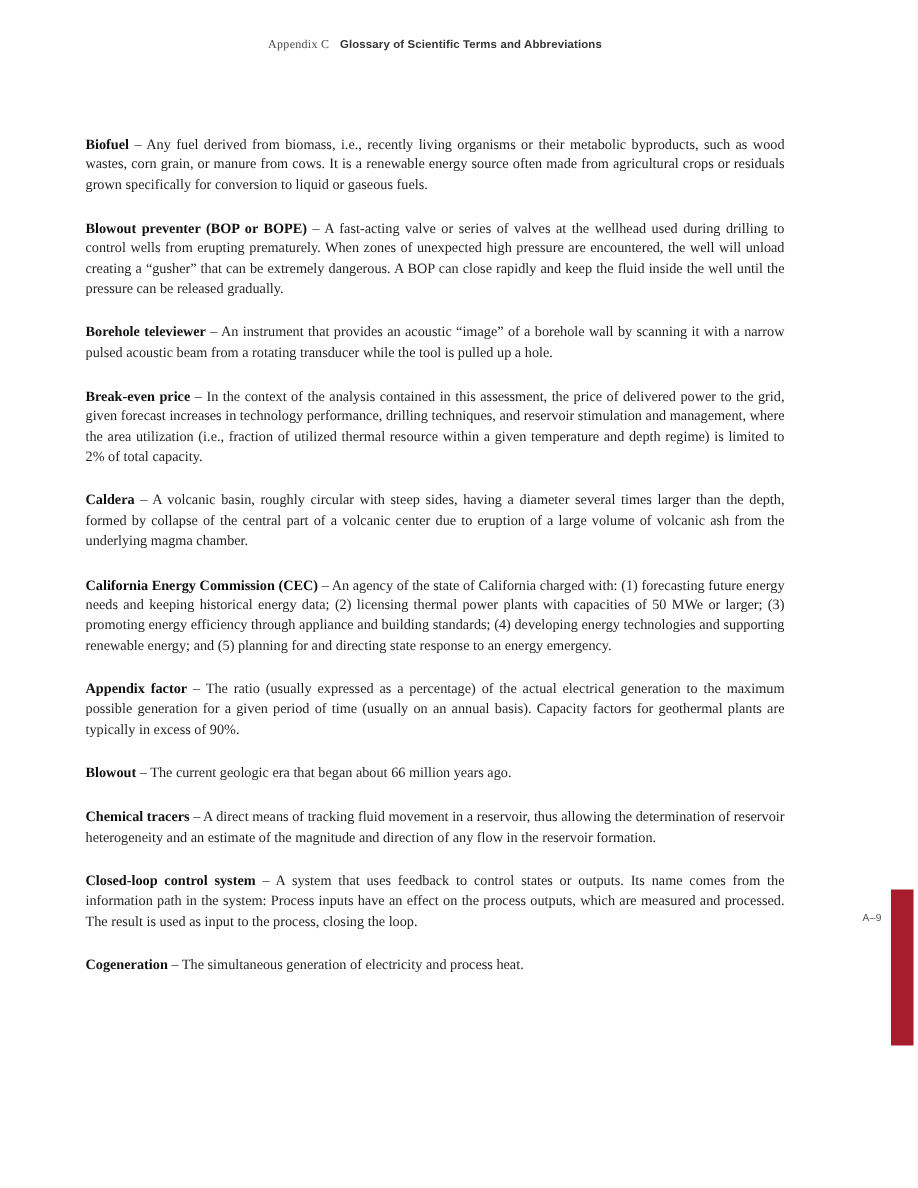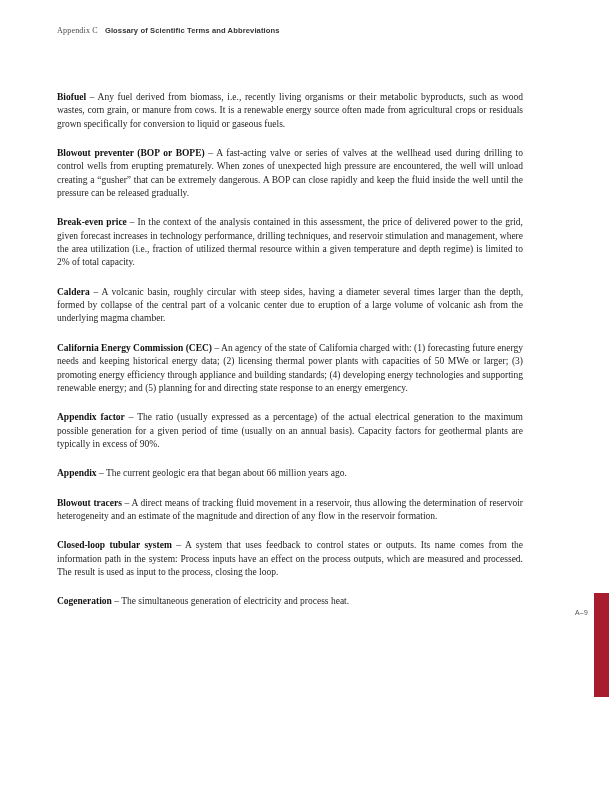--- a/index.html
+++ b/index.html
@@ -9,21 +9,21 @@
     height: 792px;
     background: #ffffff;
     overflow: hidden;
     font-family: "Liberation Serif", serif;
   }
   .header {
     position: absolute;
     top: 19px;
     left: 57px;
     width: 466px;
-    text-align: left;
+    text-align: center;
     white-space: nowrap;
   }
   .header .appendix {
     font-family: "Liberation Serif", serif;
     font-size: 8px;
     color: #4a4a4a;
     letter-spacing: 0.2px;
   }
   .header .title {
     font-family: "Liberation Sans", sans-serif;
@@ -68,26 +68,27 @@
 
 <div class="page">
 
   <div class="header">
     <span class="appendix">Appendix C</span><span class="title">Glossary of Scientific Terms and Abbreviations</span>
   </div>
 
   <div class="content">
     <p class="entry"><b>Biofuel</b> <span>– Any fuel derived from biomass, i.e., recently living organisms or their metabolic byproducts, such as wood wastes, corn grain, or manure from cows. It is a renewable energy source often made from agricultural crops or residuals grown specifically for conversion to liquid or gaseous fuels.</span></p>
     <p class="entry"><b>Blowout preventer (BOP or BOPE)</b> <span>– A fast-acting valve or series of valves at the wellhead used during drilling to control wells from erupting prematurely. When zones of unexpected high pressure are encountered, the well will unload creating a “gusher” that can be extremely dangerous. A BOP can close rapidly and keep the fluid inside the well until the pressure can be released gradually.</span></p>
+    <p class="entry"><b>Borehole televiewer</b> <span>– An instrument that provides an acoustic “image” of a borehole wall by scanning it with a narrow pulsed acoustic beam from a rotating transducer while the tool is pulled up a hole.</span></p>
     <p class="entry"><b>Break-even price</b> <span>– In the context of the analysis contained in this assessment, the price of delivered power to the grid, given forecast increases in technology performance, drilling techniques, and reservoir stimulation and management, where the area utilization (i.e., fraction of utilized thermal resource within a given temperature and depth regime) is limited to 2% of total capacity.</span></p>
     <p class="entry"><b>Caldera</b> <span>– A volcanic basin, roughly circular with steep sides, having a diameter several times larger than the depth, formed by collapse of the central part of a volcanic center due to eruption of a large volume of volcanic ash from the underlying magma chamber.</span></p>
     <p class="entry"><b>California Energy Commission (CEC)</b> <span>– An agency of the state of California charged with: (1) forecasting future energy needs and keeping historical energy data; (2) licensing thermal power plants with capacities of 50 MWe or larger; (3) promoting energy efficiency through appliance and building standards; (4) developing energy technologies and supporting renewable energy; and (5) planning for and directing state response to an energy emergency.</span></p>
     <p class="entry"><b>Appendix factor</b> <span>– The ratio (usually expressed as a percentage) of the actual electrical generation to the maximum possible generation for a given period of time (usually on an annual basis). Capacity factors for geothermal plants are typically in excess of 90%.</span></p>
-    <p class="entry"><b>Appendix</b> <span>– The current geologic era that began about 66 million years ago.</span></p>
-    <p class="entry"><b>Blowout tracers</b> <span>– A direct means of tracking fluid movement in a reservoir, thus allowing the determination of reservoir heterogeneity and an estimate of the magnitude and direction of any flow in the reservoir formation.</span></p>
-    <p class="entry"><b>Closed-loop tubular system</b> <span>– A system that uses feedback to control states or outputs. Its name comes from the information path in the system: Process inputs have an effect on the process outputs, which are measured and processed. The result is used as input to the process, closing the loop.</span></p>
+    <p class="entry"><b>Blowout</b> <span>– The current geologic era that began about 66 million years ago.</span></p>
+    <p class="entry"><b>Chemical tracers</b> <span>– A direct means of tracking fluid movement in a reservoir, thus allowing the determination of reservoir heterogeneity and an estimate of the magnitude and direction of any flow in the reservoir formation.</span></p>
+    <p class="entry"><b>Closed-loop control system</b> <span>– A system that uses feedback to control states or outputs. Its name comes from the information path in the system: Process inputs have an effect on the process outputs, which are measured and processed. The result is used as input to the process, closing the loop.</span></p>
     <p class="entry"><b>Cogeneration</b> <span>– The simultaneous generation of electricity and process heat.</span></p>
   </div>
 
   <div class="side-tab-label">A–9</div>
   <div class="side-tab-bar"></div>
 
 </div>
 
 </body></html>

